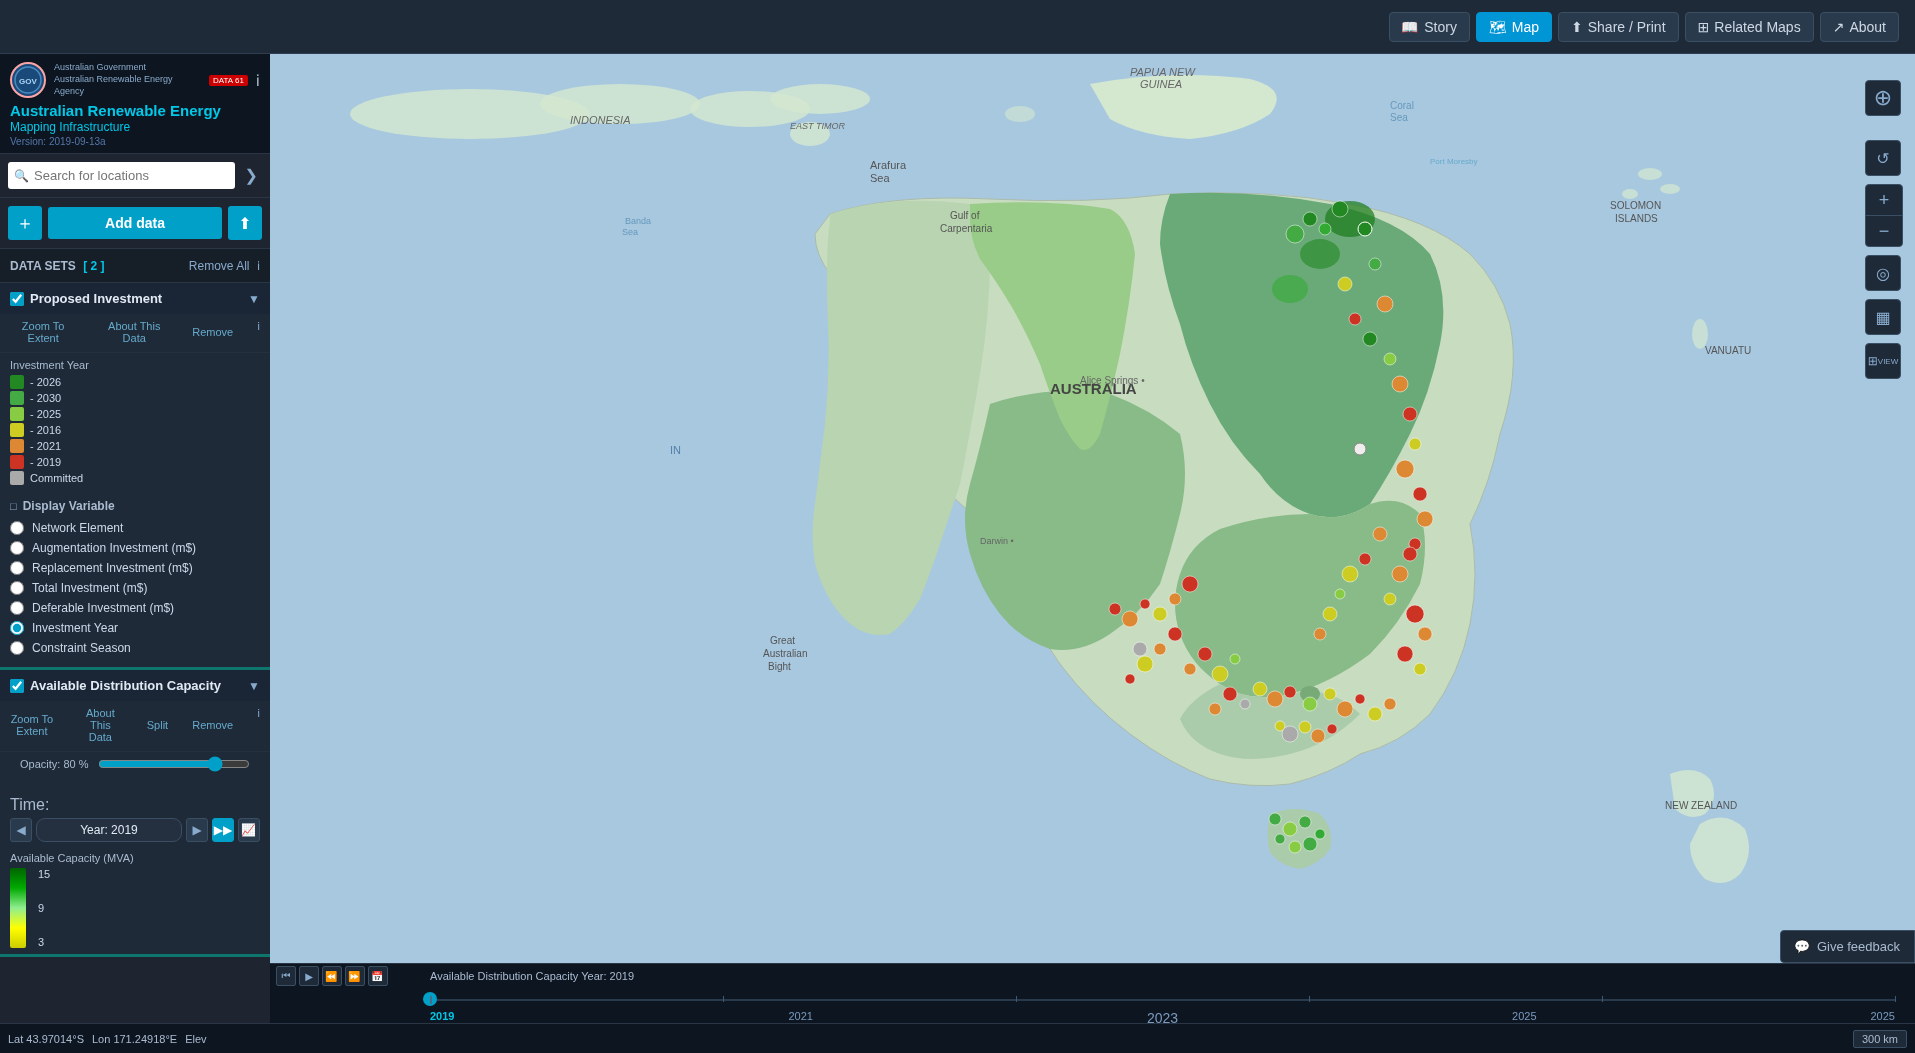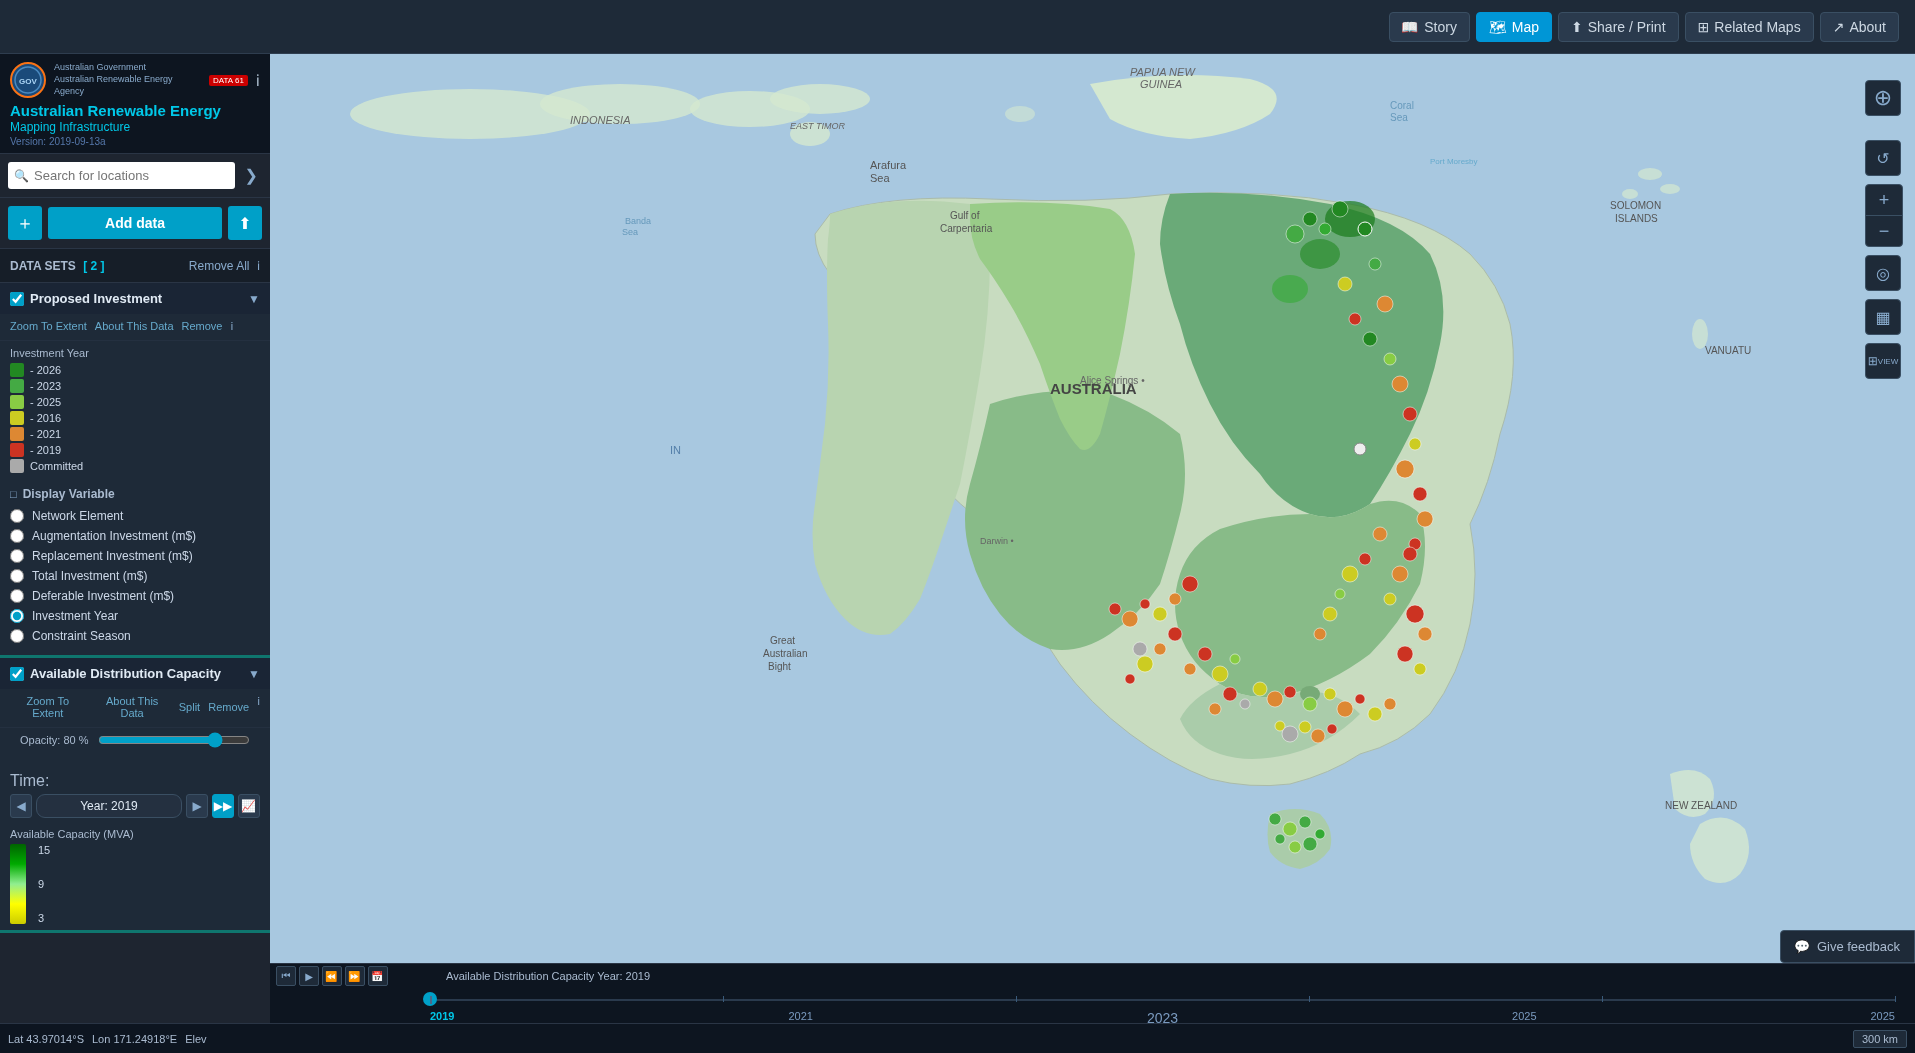--- a/index.html
+++ b/index.html
@@ -25,21 +25,21 @@
       position: absolute; top: 54px; left: 0; width: 270px; bottom: 0;
       background: #1e2530; z-index: 90; overflow-y: auto; overflow-x: hidden;
       display: flex; flex-direction: column;
     }
 
     
     #logo-area {
       background: #0d1520; padding: 8px 10px 6px 10px; border-bottom: 1px solid #2a3545;
     }
     .logo-top { display: flex; align-items: center; gap: 8px; }
-    .logo-icon { width: 36px; height: 36px; background: #1a4a7a; border-radius: 50%; display: flex; align-items: center; justify-content: center; font-size: 9px; color: #aad4f5; text-align: center; border: 2px solid #f97316; }
+    .logo-icon { width: 36px; height: 36px; background: #1a4a7a; border-radius: 50%; display: flex; align-items: center; justify-content: center; font-size: 9px; color: #aad4f5; text-align: center; border: 2px solid #fca5a5; }
     .logo-text-area { flex: 1; }
     .logo-gov { font-size: 9px; color: #8aabcc; line-height: 1.3; }
     .data61-badge { background: #c00; color: white; font-size: 8px; padding: 1px 4px; border-radius: 2px; margin-left: 4px; }
     #app-title { color: #00c8e8; font-size: 15px; font-weight: bold; margin-top: 4px; line-height: 1.2; }
     #app-subtitle { color: #00c8e8; font-size: 12px; }
     #app-version { color: #5577aa; font-size: 10px; margin-top: 2px; }
 
     
     #search-area {
       background: #1e2530; padding: 8px; border-bottom: 1px solid #2a3545;
@@ -89,21 +89,21 @@
     }
     .dataset-header {
       display: flex; align-items: center; padding: 8px 10px; gap: 6px;
       background: #1a2535; cursor: pointer;
     }
     .dataset-checkbox { width: 14px; height: 14px; accent-color: #00a0c8; }
     .dataset-title { color: #e0eaf4; font-size: 13px; font-weight: bold; flex: 1; }
     .dataset-arrow { color: #88aacc; font-size: 12px; }
 
     .dataset-actions {
-      display: flex; gap: 8px; padding: 4px 10px 6px; border-bottom: 1px solid #243040;
+      display: flex; gap: 24px; padding: 4px 10px 6px; border-bottom: 1px solid #243040;
     }
     .dataset-action-btn {
       color: #66aacc; font-size: 11px; cursor: pointer; background: none; border: none; padding: 2px 0;
     }
 
     
     .legend-area { padding: 6px 10px; }
     .legend-title { color: #aabbd0; font-size: 11px; margin-bottom: 4px; }
     .legend-item { display: flex; align-items: center; gap: 6px; margin-bottom: 2px; }
     .legend-swatch { width: 14px; height: 14px; border-radius: 2px; flex-shrink: 0; }
@@ -193,21 +193,21 @@
       border-radius: 2px; color: #aabbd0;
     }
 
     
     #timeline-bar {
       position: absolute; bottom: 30px; left: 270px; right: 0; height: 60px;
       background: #0d1520; border-top: 1px solid #2a3545; z-index: 80;
       display: flex; flex-direction: column;
     }
     .timeline-label {
-      position: absolute; top: 4px; left: 12px; color: #aabbd0; font-size: 11px; margin-left: 16px;
+      position: absolute; top: 4px; left: 12px; color: #aabbd0; font-size: 11px;
     }
     .tl-btn {
       background: #1e2a38; border: 1px solid #3a4f63; color: #88aacc;
       width: 20px; height: 20px; border-radius: 2px; cursor: pointer;
       display: flex; align-items: center; justify-content: center; font-size: 10px;
     }
 
     
     #feedback-btn {
       position: absolute; bottom: 90px; right: 0; z-index: 200;
@@ -308,21 +308,21 @@
 
     <div class="legend-area">
       <div class="legend-title">Investment Year</div>
       <div id="investment-legend-items">
           <div class="legend-item">
     <div class="legend-swatch" style="background:#228822;"></div>
     <span class="legend-label">- 2026</span>
   </div>
           <div class="legend-item">
     <div class="legend-swatch" style="background:#44aa44;"></div>
-    <span class="legend-label">- 2023</span>
+    <span class="legend-label">- 2030</span>
   </div>
           <div class="legend-item">
     <div class="legend-swatch" style="background:#88cc44;"></div>
     <span class="legend-label">- 2025</span>
   </div>
           <div class="legend-item">
     <div class="legend-swatch" style="background:#cccc22;"></div>
     <span class="legend-label">- 2016</span>
   </div>
           <div class="legend-item">

